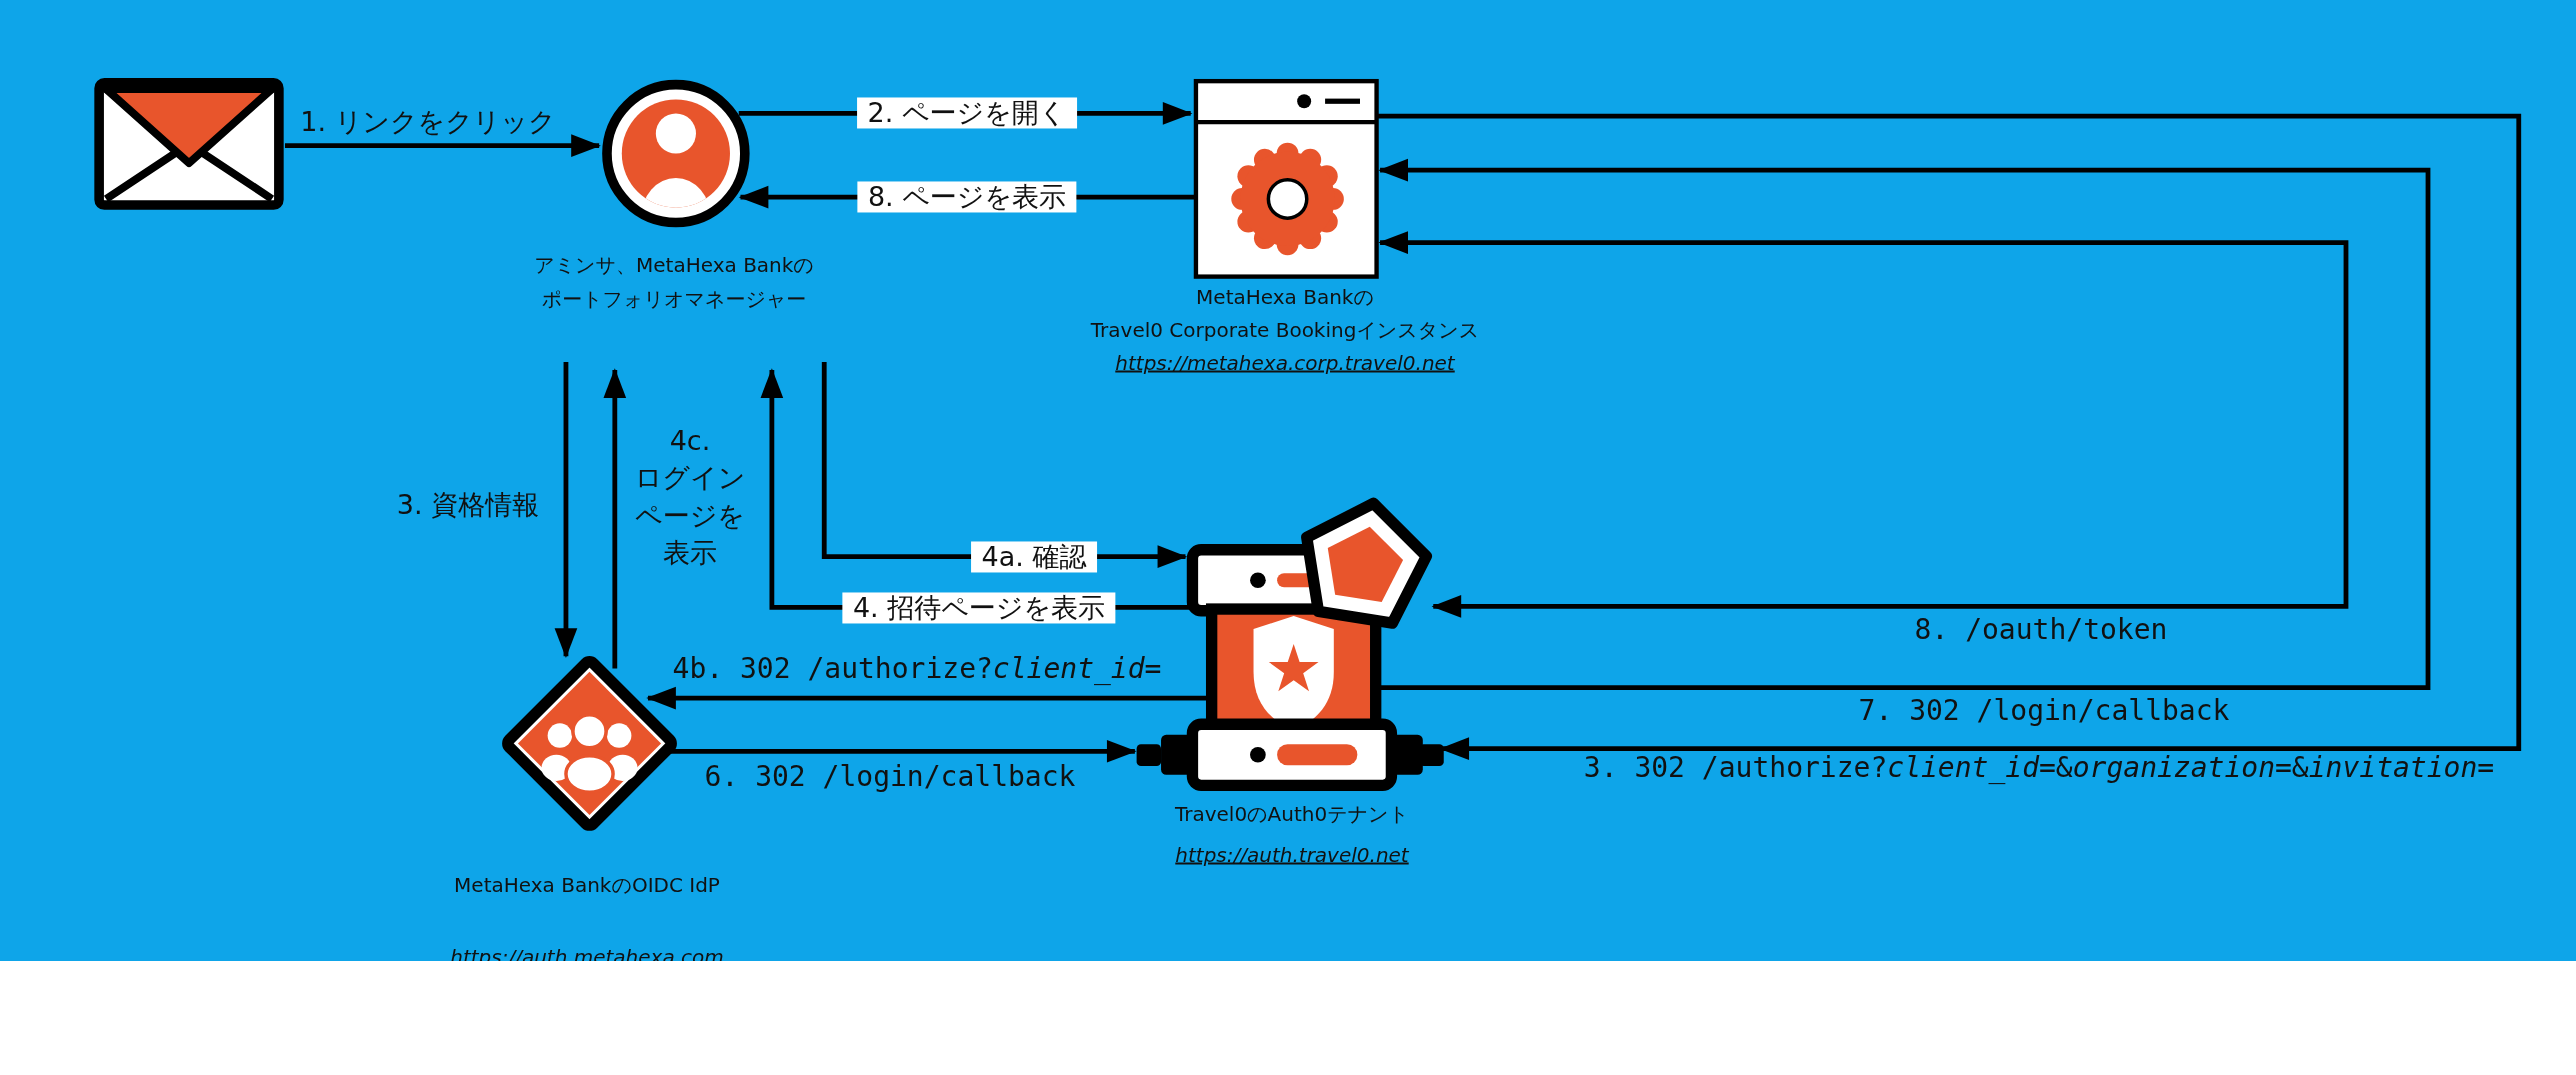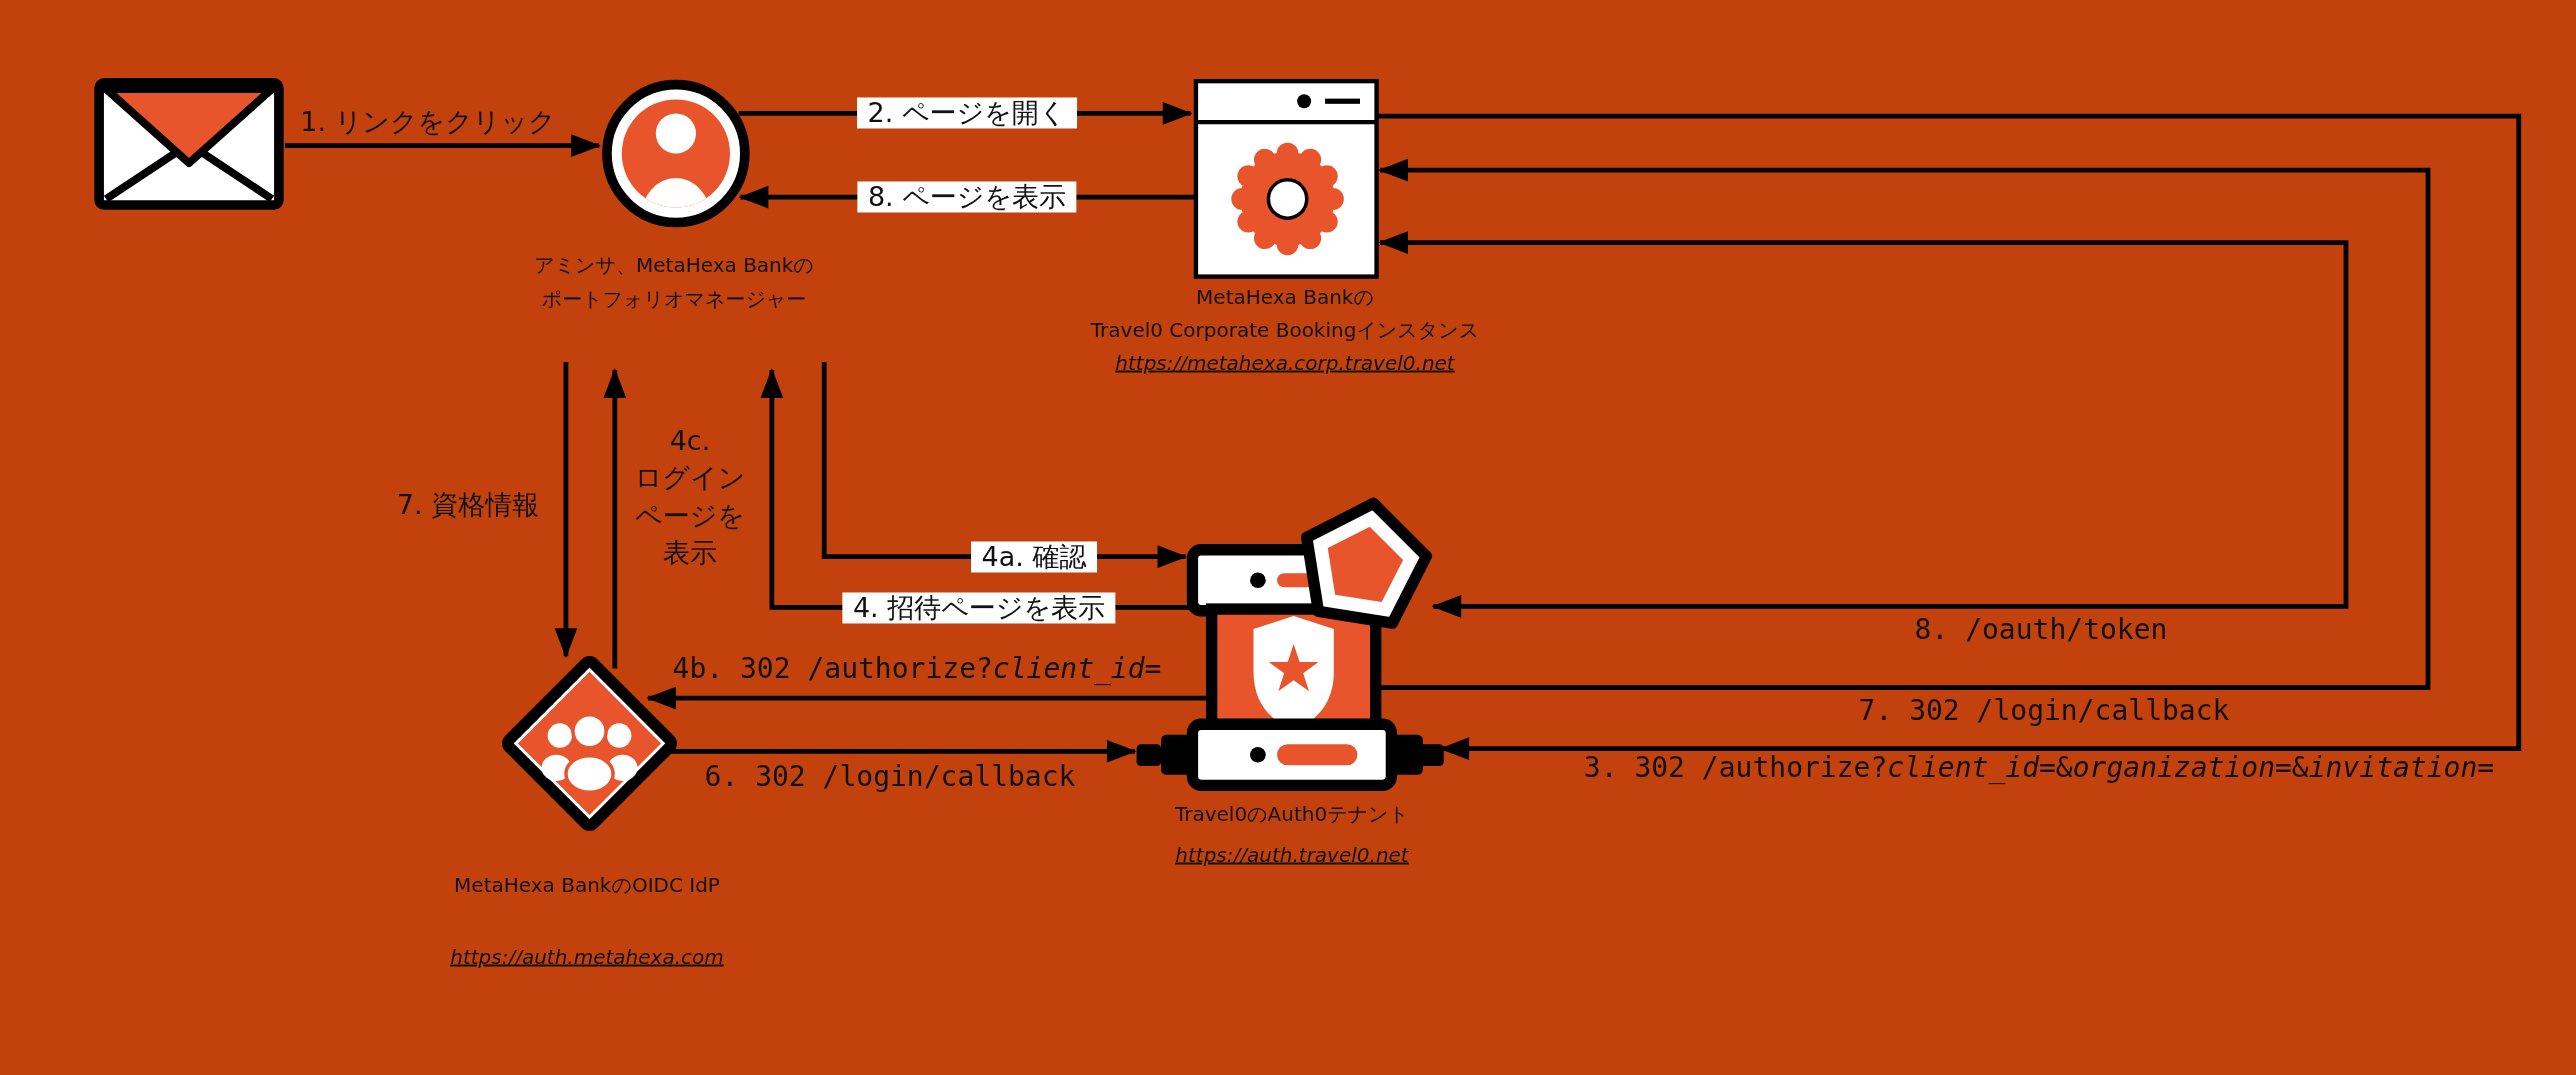--- a/index.html
+++ b/index.html
@@ -1,19 +1,19 @@
 <!DOCTYPE html>
 <html style="font-size:14px"><head>
 <meta charset="utf-8">
 <style>
   html,body{margin:0;padding:0;background:#fff;}
   #canvas{
     position:relative;
-    width:2576px;height:1075px;
-    background:#c2410c;
+    width:2576px;height:961px;
+    background:#0ea5e9;
     overflow:hidden;
     font-family:"DejaVu Sans","Liberation Sans",sans-serif;
   }
   #diagram-svg{position:absolute;left:0;top:0;}
   .lbl{
     position:absolute;
     transform:translate(-50%,-50%);
     white-space:nowrap;
     color:#111;
     font-size:27px;
@@ -129,21 +129,21 @@
     <g transform="translate(1562 649) rotate(9)">
       <polygon points="0,-73 69.4,-22.6 42.9,59.1 -42.9,59.1 -69.4,-22.6" fill="#fff" stroke="#000" stroke-width="13" stroke-linejoin="round"></polygon>
       <polygon points="0,-46 43.7,-14.2 27,37.2 -27,37.2 -43.7,-14.2" fill="#E8552C"></polygon>
     </g>
   </g>
 </svg>
 
 <div class="lbl jp" style="left:428px;top:122px;">1. リンクをクリック</div>
 <div class="lbl jp onln" style="left:967px;top:113px;">2. ページを開く</div>
 <div class="lbl jp onln" style="left:967px;top:197px;">8. ページを表示</div>
-<div class="lbl jp" style="left:468px;top:505px;">7. 資格情報</div>
+<div class="lbl jp" style="left:468px;top:505px;">3. 資格情報</div>
 
 <div class="lbl jp" style="left:690px;top:441px;">4c.</div>
 <div class="lbl jp" style="left:690px;top:478px;">ログイン</div>
 <div class="lbl jp" style="left:690px;top:516px;">ページを</div>
 <div class="lbl jp" style="left:690px;top:553px;">表示</div>
 
 <div class="lbl jp onln" style="left:1034px;top:557px;">4a. 確認</div>
 <div class="lbl jp onln" style="left:979px;top:608px;">4. 招待ページを表示</div>
 
 <div class="lbl mono" style="left:917px;top:669px;"><span>4b. 302 /authorize?</span><span class="it">client_id</span><span>=</span></div>

